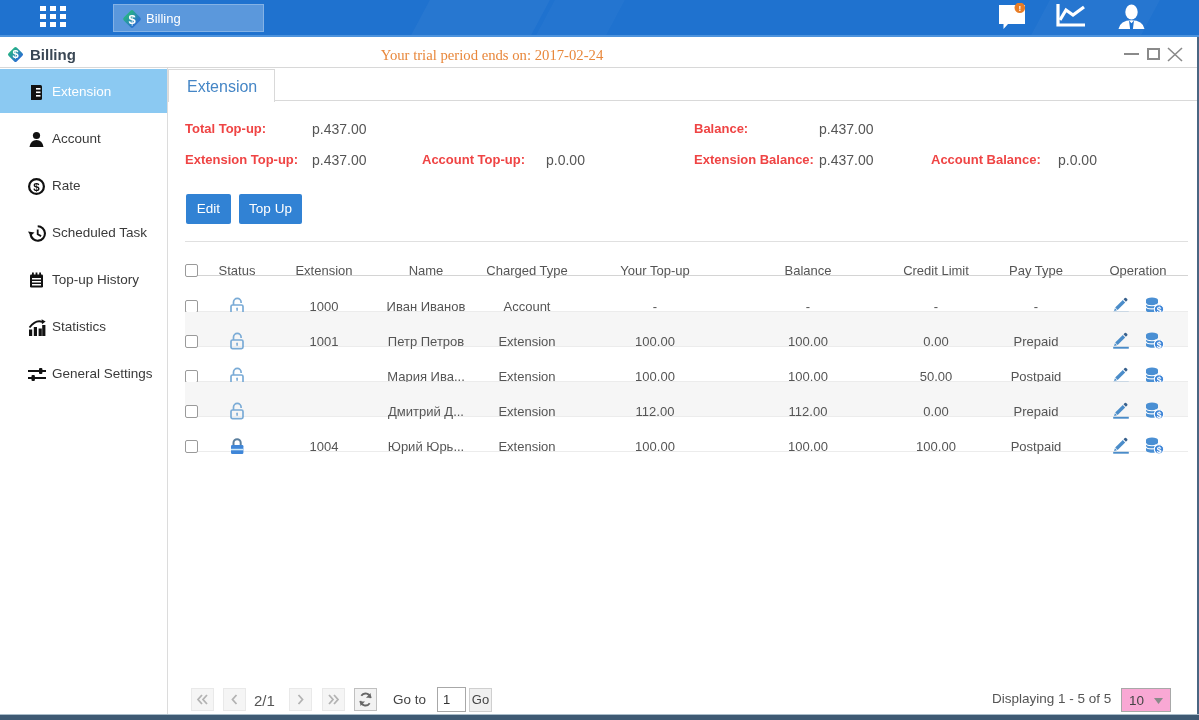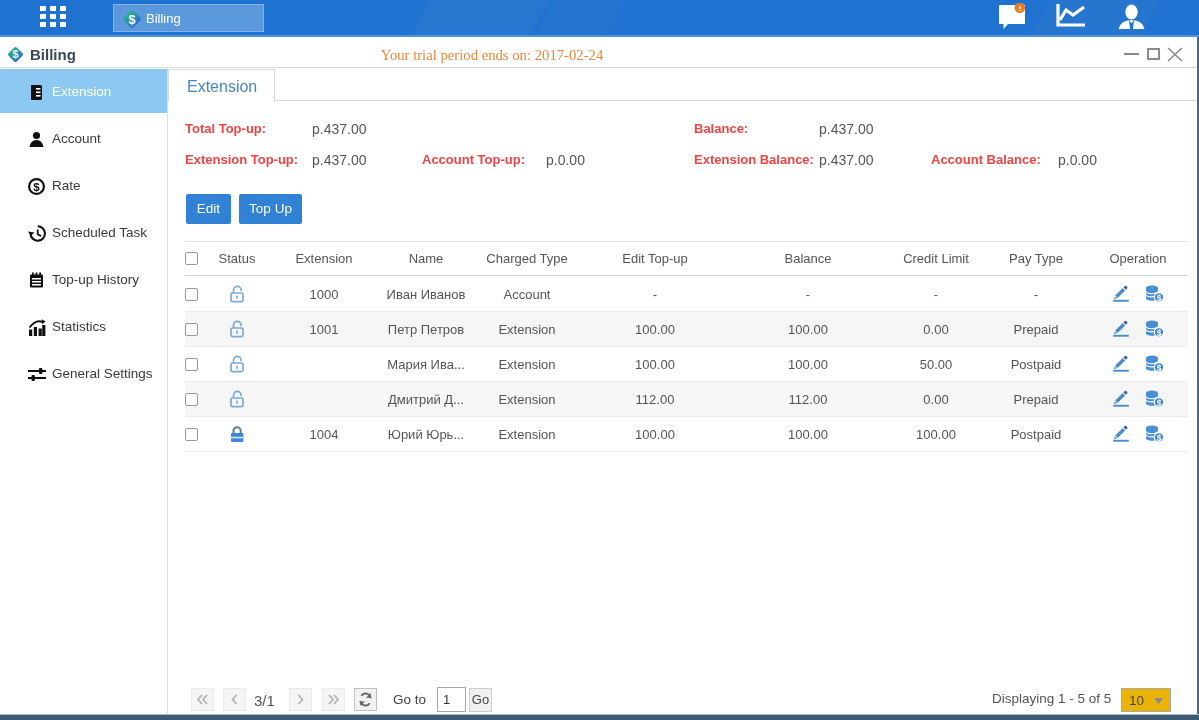--- a/index.html
+++ b/index.html
@@ -33,21 +33,21 @@
 #tab-ext span { position:absolute; left:18px; top:8px; font-size:16px; color:#4586c6; }
 
 .lbl { font-weight:bold; color:#ef4444; font-size:13px; }
 .val { color:#555; font-size:14px; }
 
 .btn { position:absolute; background:#3182d4; color:#fff; font-size:13.5px; font-weight:normal; text-align:center; border-radius:2px; line-height:30px; height:30px; }
 
 
 #tbl { left:185px; top:241px; width:1003px; }
 .trow { position:absolute; left:0; width:1003px; }
-.cell { position:absolute; top:0; height:100%; display:flex; align-items:center; justify-content:center; font-size:13px; color:#555; }
+.cell { position:absolute; top:12px; height:100%; display:flex; align-items:center; justify-content:center; font-size:13px; color:#555; }
 #thead { top:0; height:35px; border-top:1px solid #e0e0e0; border-bottom:1px solid #d4d4d4; }
 #thead .cell { color:#555; }
 .drow { height:35px; border-bottom:1px solid #ececec; }
 .drow.alt { background:#f6f6f6; }
 .cb { width:13px; height:13px; border:1px solid #9a9a9a; border-radius:2px; background:#fff; }
 
 .c0{left:0;width:24px;justify-content:flex-start;}
 .c1{left:24px;width:56px;}
 .c2{left:80px;width:118px;}
 .c3{left:198px;width:86px;}
@@ -56,21 +56,21 @@
 .c6{left:540px;width:166px;}
 .c7{left:706px;width:90px;}
 .c8{left:796px;width:110px;}
 .c9{left:906px;width:94px;}
 
 
 .pgbtn { position:absolute; top:688px; width:23px; height:23px; background:#f5f5f5; border:1px solid #e9e9e9; color:#9a9a9a; font-size:16px; text-align:center; line-height:20px; font-weight:bold; }
 #pg-refresh { border-color:#c0c0c0; color:#666; background:#f2f2f2; }
 #goto-input { position:absolute; top:687px; width:29px; height:25px; border:1px solid #a8a8a8; font-size:13px; color:#333; text-align:left; padding-left:5px; line-height:23px; background:#fff; }
 #go-btn { position:absolute; top:688px; width:23px; height:24px; background:#f0f0f0; border:1px solid #cfcfcf; color:#444; font-size:13px; text-align:center; line-height:22px; }
-#dd { position:absolute; left:1121px; top:688px; width:50px; height:24px; border:1px solid #a8a8a8; background:#eab308; }
+#dd { position:absolute; left:1121px; top:688px; width:50px; height:24px; border:1px solid #a8a8a8; background:#f9a8d4; }
 #bottombar { left:0; top:714px; width:1199px; height:6px; background:#3e5a73; border-top:1px solid #a9bcc9; }
 </style>
 </head>
 <body>
 <div id="root">
 
   <div id="topbar" class="abs">
     <div style="position:absolute;left:420px;top:0;width:120px;height:37px;background:rgba(255,255,255,0.04);transform:skewX(-28deg)"></div>
     <div style="position:absolute;left:545px;top:0;width:70px;height:37px;background:rgba(255,255,255,0.022);transform:skewX(-28deg)"></div>
     <div style="position:absolute;left:1040px;top:0;width:110px;height:37px;background:rgba(255,255,255,0.03);transform:skewX(-28deg)"></div>
@@ -219,21 +219,21 @@
 
   <div id="tbl" class="abs">
     <div class="trow" id="thead">
       <div class="cell c0">
           <span class="cb"></span>
         </div>
       <div class="cell c1">Status</div>
       <div class="cell c2">Extension</div>
       <div class="cell c3">Name</div>
       <div class="cell c4">Charged Type</div>
-      <div class="cell c5">Edit Top-up</div>
+      <div class="cell c5">Your Top-up</div>
       <div class="cell c6">Balance</div>
       <div class="cell c7">Credit Limit</div>
       <div class="cell c8">Pay Type</div>
       <div class="cell c9">Operation</div>
     </div>
   <div class="trow drow" style="top: 36px;">
         <div class="cell c0">
           <span class="cb"></span>
         </div>
         <div class="cell c1">
@@ -411,21 +411,21 @@
         </div>
       </div>
     </div>
 
   <div class="pgbtn" style="left:191px"><svg width="13" height="11" viewBox="0 0 13 11" style="margin-top:5px">
         <path d="M6 1 L2 5.5 L6 10 M11 1 L7 5.5 L11 10" fill="none" stroke="#b3b3b3" stroke-width="1.8"></path>
       </svg></div>
   <div class="pgbtn" style="left:223px"><svg width="13" height="11" viewBox="0 0 13 11" style="margin-top:5px">
         <path d="M8.5 1 L4.5 5.5 L8.5 10" fill="none" stroke="#b3b3b3" stroke-width="1.8"></path>
       </svg></div>
-  <div class="abs" style="left:254px;top:692px;font-size:15px;color:#555">3/1</div>
+  <div class="abs" style="left:254px;top:692px;font-size:15px;color:#555">2/1</div>
   <div class="pgbtn" style="left:289px"><svg width="13" height="11" viewBox="0 0 13 11" style="margin-top:5px">
         <path d="M4.5 1 L8.5 5.5 L4.5 10" fill="none" stroke="#b3b3b3" stroke-width="1.8"></path>
       </svg></div>
   <div class="pgbtn" style="left:322px"><svg width="13" height="11" viewBox="0 0 13 11" style="margin-top:5px">
         <path d="M2 1 L6 5.5 L2 10 M7 1 L11 5.5 L7 10" fill="none" stroke="#b3b3b3" stroke-width="1.8"></path>
       </svg></div>
   <div class="pgbtn" id="pg-refresh" style="left:354px">
     <svg width="15" height="15" viewBox="0 0 16 16" style="margin-top:3px">
       <path d="M2.5 9.5 a5.5 5.5 0 0 0 10 2.5" fill="none" stroke="#666" stroke-width="2"></path>
       <path d="M13.5 6.5 a5.5 5.5 0 0 0 -10 -2.5" fill="none" stroke="#666" stroke-width="2"></path>

